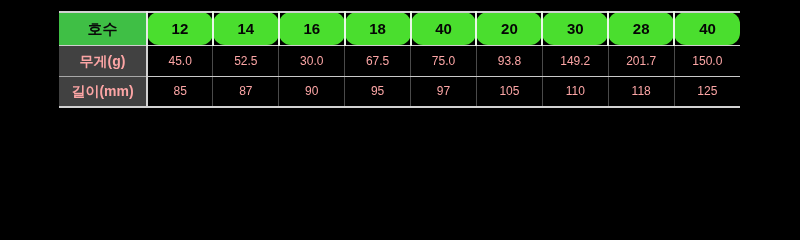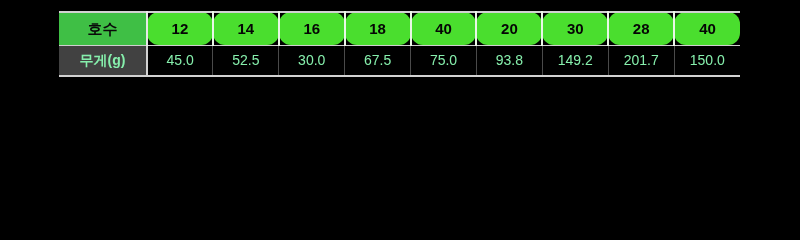--- a/index.html
+++ b/index.html
@@ -70,30 +70,30 @@
     border-right: 2px solid #eaf7e6;
     border-radius: 12px;
   }
   th.head-size.last { border-right: none; }
 
   
   tr.data-row { height: 31px; }
 
   td.row-label {
     background: #414141;
-    color: #86efac;
+    color: #fca5a5;
     font-size: 14px;
     font-weight: bold;
     border-right: 2px solid #d2d2d2;
   }
 
   td.cell-value {
     background: #000000;
-    color: #86efac;
-    font-size: 14px;
+    color: #fca5a5;
+    font-size: 12px;
     font-weight: normal;
     border-right: 1px solid #4a4a4a;
   }
   td.cell-value.last { border-right: none; }
 
   
   tr.row-weight td { border-bottom: 1px solid #c9c9c9; }
   tr.row-weight td.row-label { border-bottom: 1px solid #a8a8a8; }
 
   
@@ -140,16 +140,28 @@
         <td class="cell-value">52.5</td>
         <td class="cell-value">30.0</td>
         <td class="cell-value">67.5</td>
         <td class="cell-value">75.0</td>
         <td class="cell-value">93.8</td>
         <td class="cell-value">149.2</td>
         <td class="cell-value">201.7</td>
         <td class="cell-value last">150.0</td>
       </tr>
 
+      <tr class="data-row row-length">
+        <td class="row-label">길이(mm)</td>
+        <td class="cell-value">85</td>
+        <td class="cell-value">87</td>
+        <td class="cell-value">90</td>
+        <td class="cell-value">95</td>
+        <td class="cell-value">97</td>
+        <td class="cell-value">105</td>
+        <td class="cell-value">110</td>
+        <td class="cell-value">118</td>
+        <td class="cell-value last">125</td>
+      </tr>
     </tbody>
   </table>
 
 </div>
 
 </body></html>

